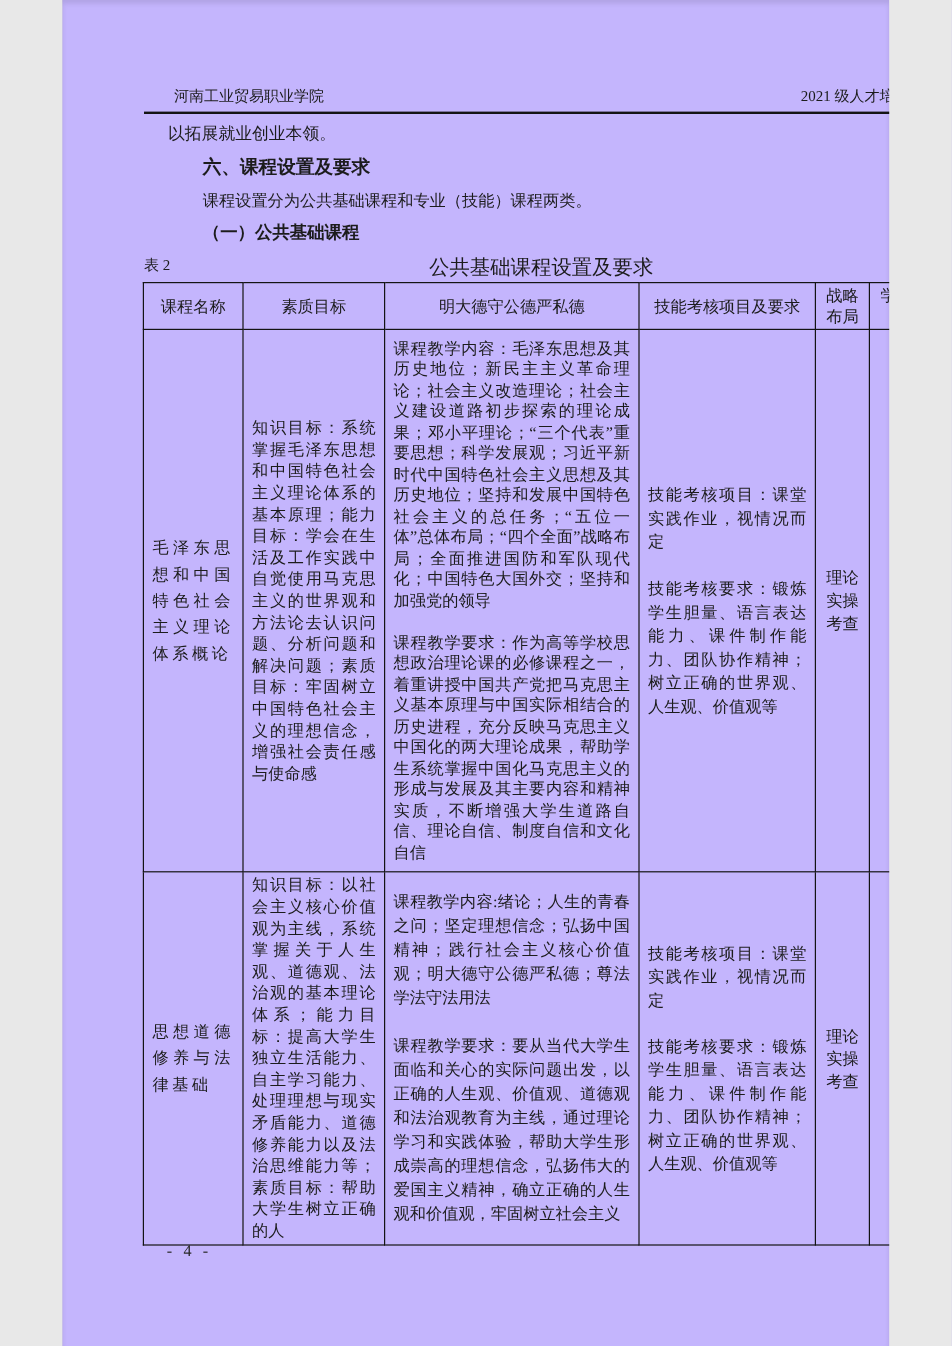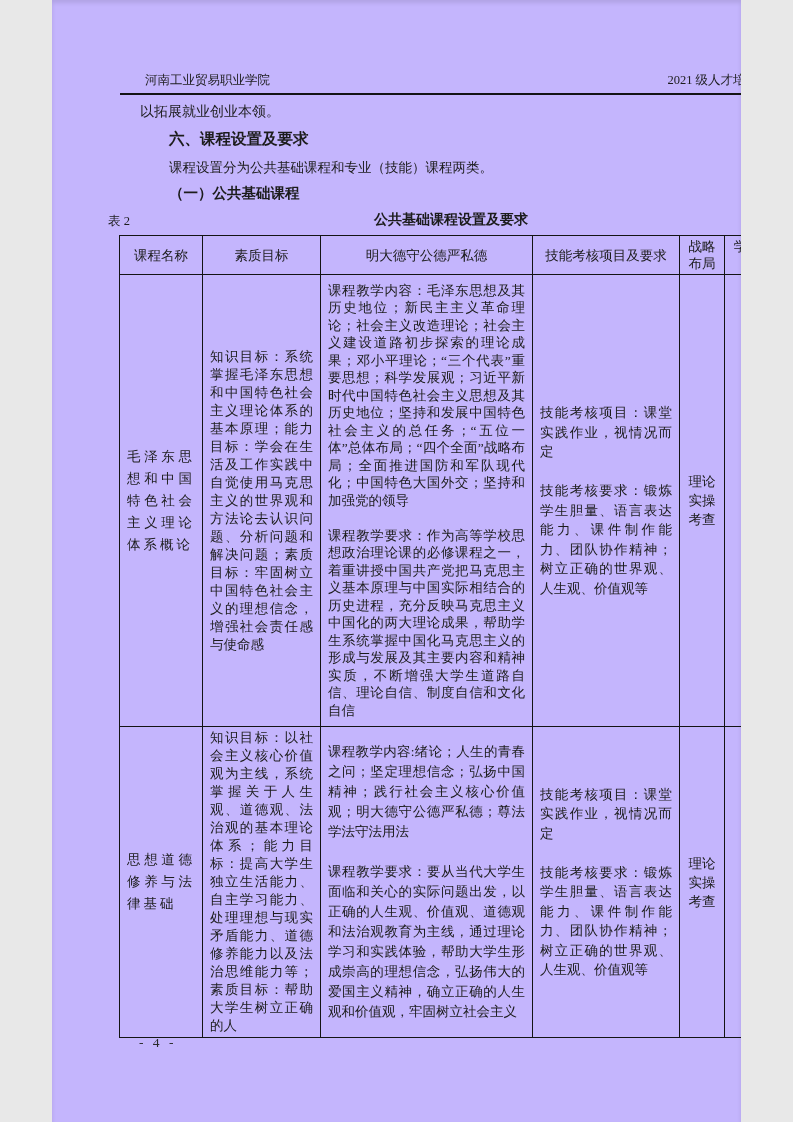--- a/index.html
+++ b/index.html
@@ -24,23 +24,23 @@
   }
   .doc-header .school { padding-left:25px; }
 
   
   .lead-par   { position:absolute; left:88px;  top:103px; font-size:14px; }
   .sec-head   { position:absolute; left:117px; top:129px; font-size:15.5px; font-weight:bold;text-align:center; }
   .sec-par    { position:absolute; left:117px; top:159px; font-size:13.5px; }
   .sub-head   { position:absolute; left:117px; top:184px; font-size:14.5px; font-weight:bold; }
 
   
-  .tbl-label  { position:absolute; left:56px; top:213px; font-size:12.5px;text-align:right; }
+  .tbl-label  { position:absolute; left:68px; top:213px; font-size:12.5px;text-align:right; }
   .tbl-title  { position:absolute; left:67px; top:211px; width:664px;
-                text-align:center; font-size:14px; font-weight:bold; }
+                text-align:center; font-size:17px; font-weight:normal; }
 
   
   table.course {
     position:absolute; left:67px; top:235px;
     width:664px; border-collapse:collapse; table-layout:fixed;
     font-size:13.5px;
     border-radius:30px;
   }
   table.course td, table.course th {
     border:1px solid #141414;

